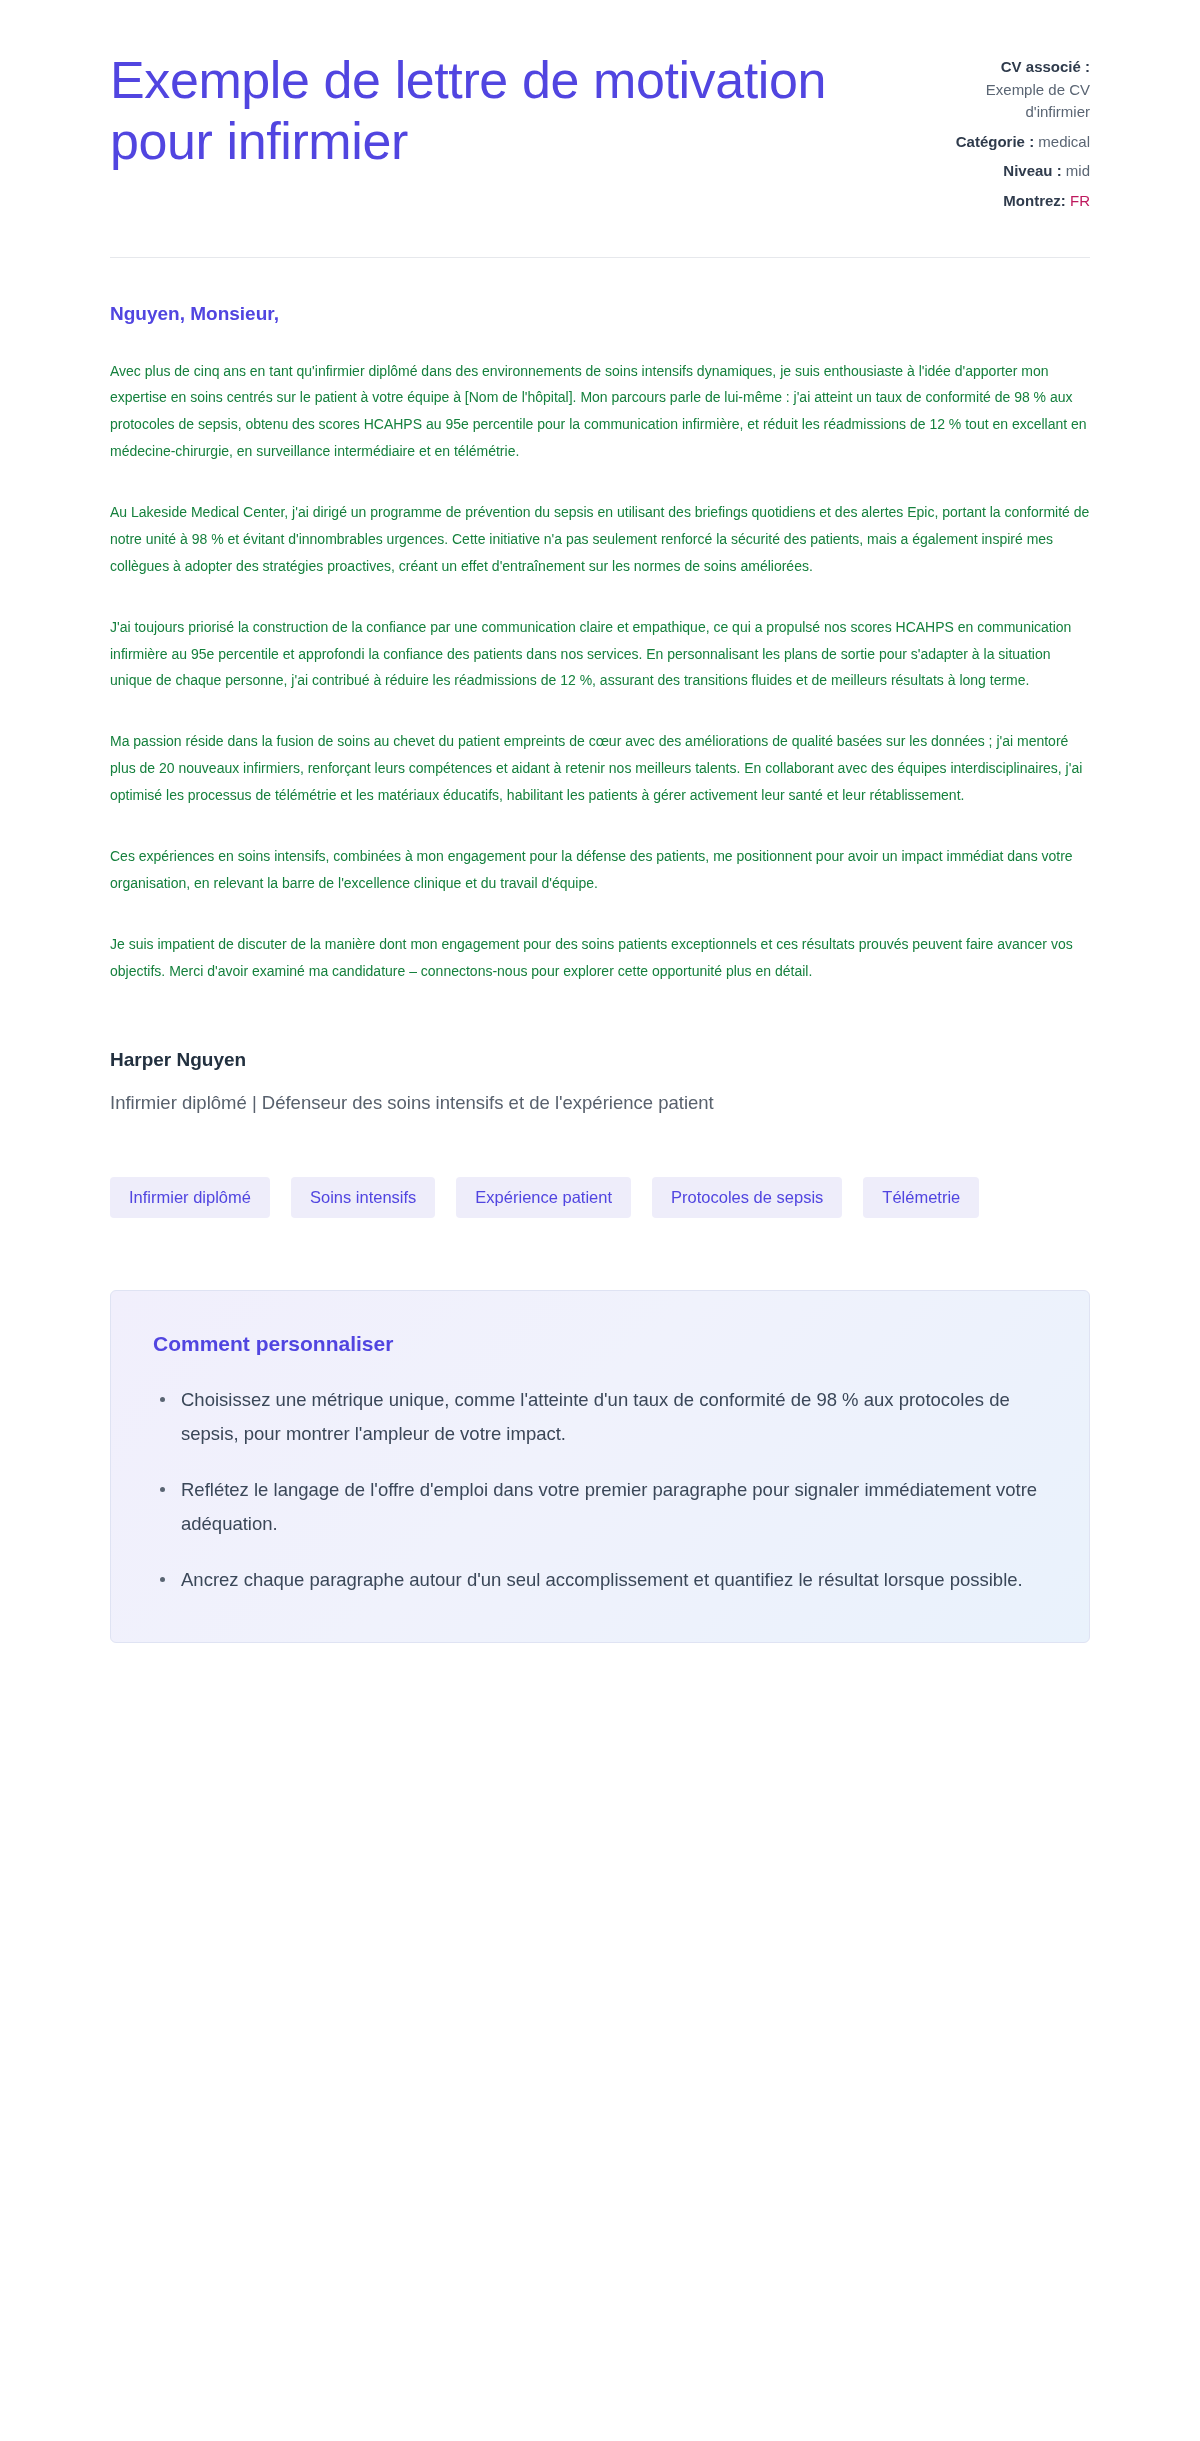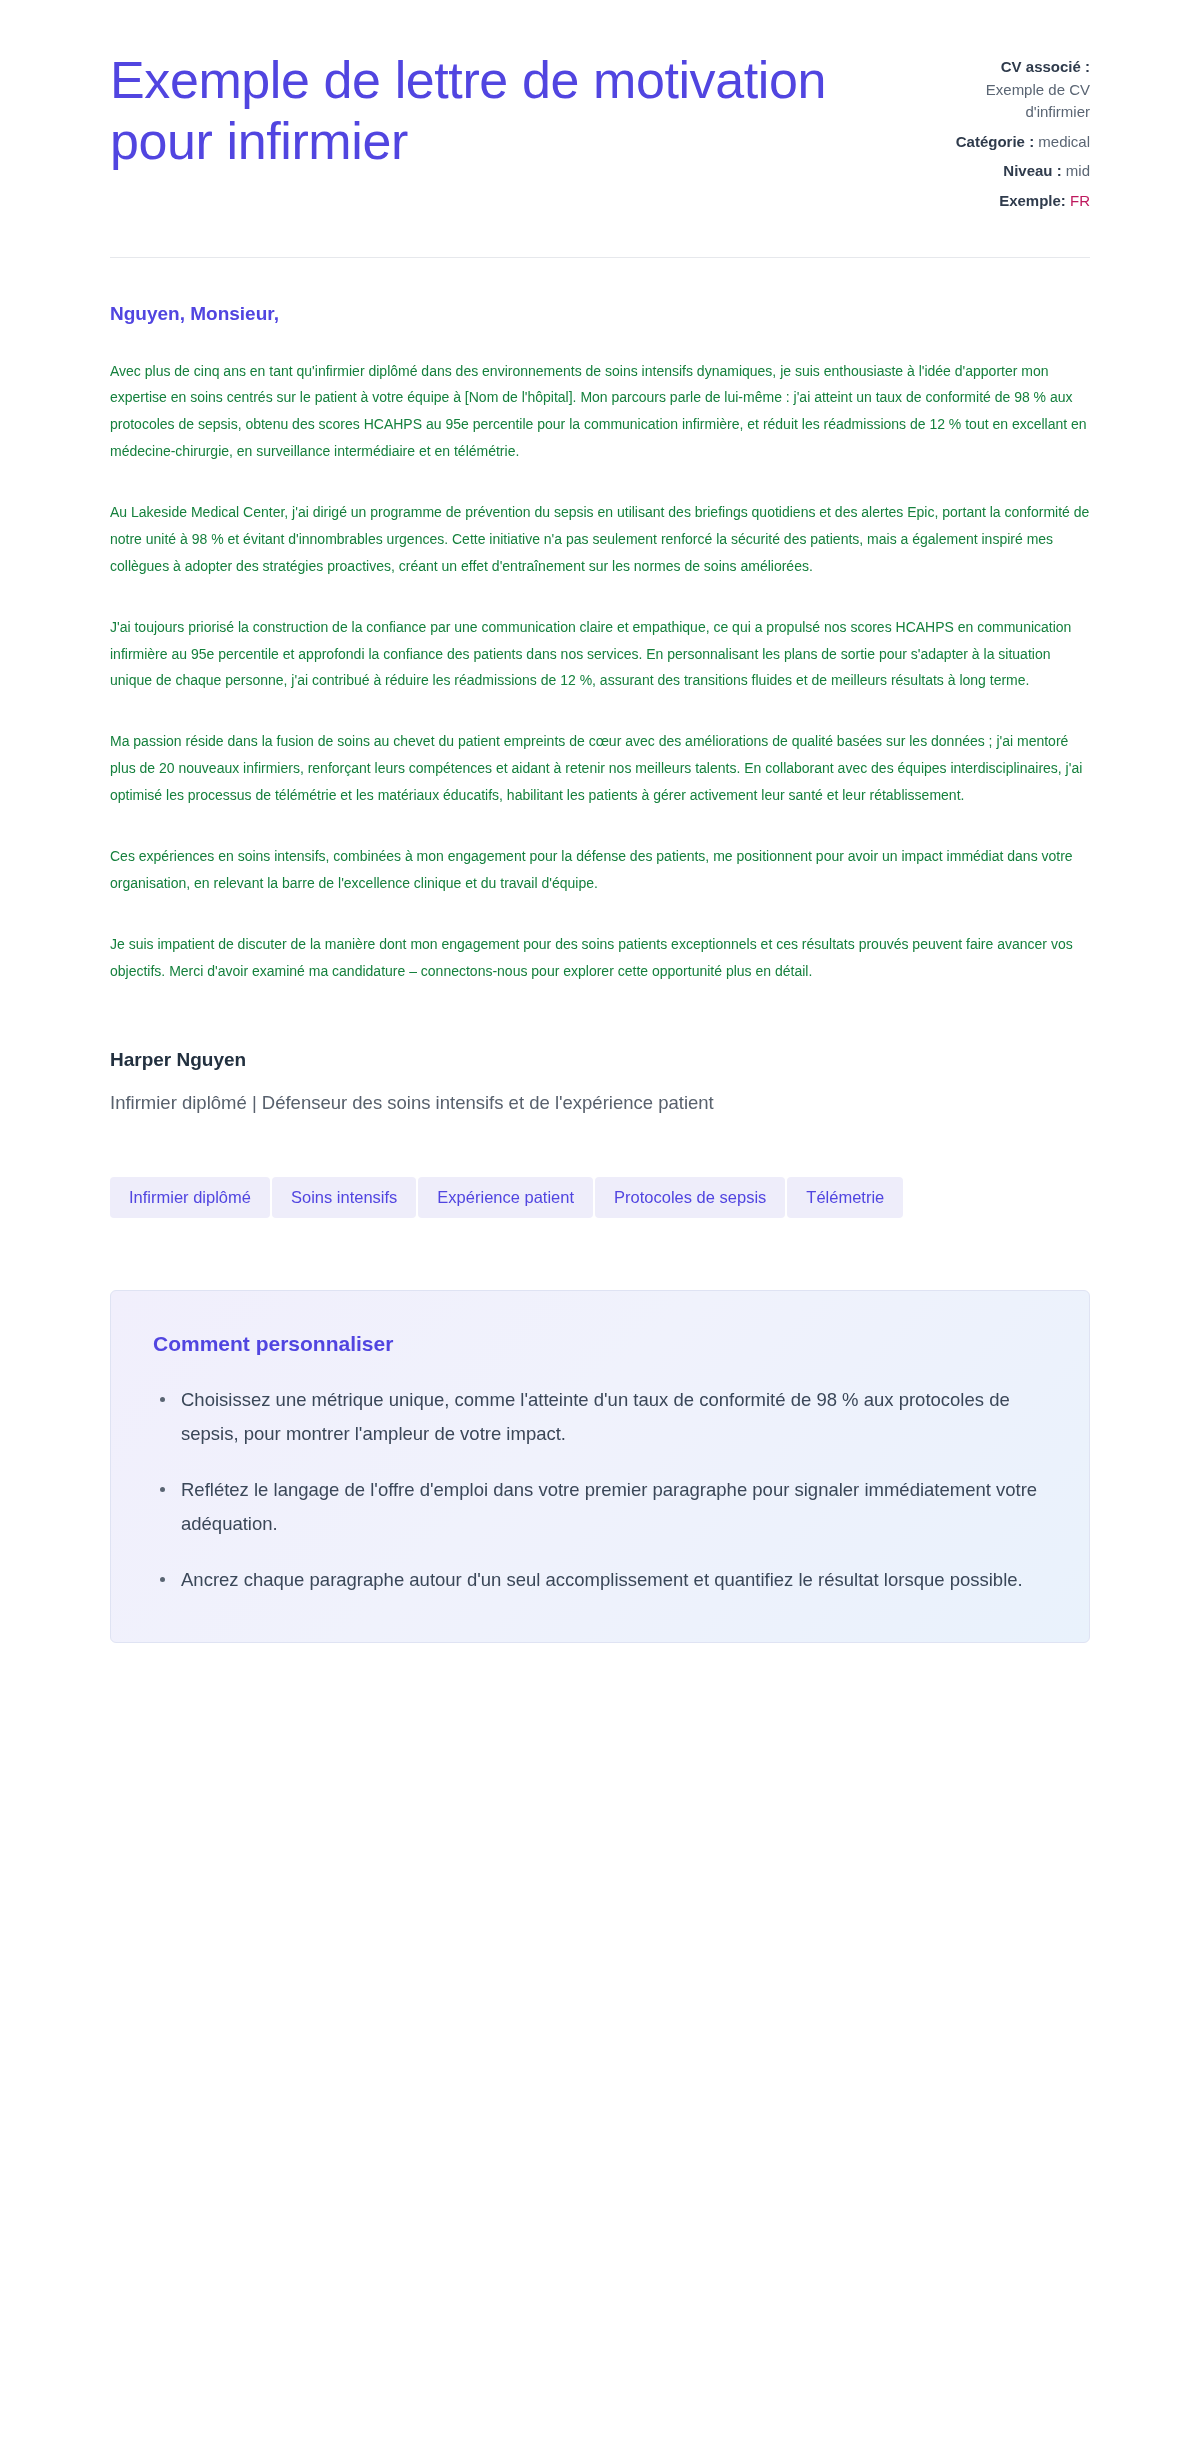--- a/index.html
+++ b/index.html
@@ -106,21 +106,21 @@
     margin: 14px 0 0 0;
     font-size: 18.5px;
     color: #58616d;
     line-height: 1.5;
   }
 
   
   .tags {
     display: flex;
     flex-wrap: wrap;
-    gap: 2px;
+    gap: 21px;
     margin-top: 60px;
   }
   .tag {
     background: #eeedfa;
     color: #5145e0;
     border-radius: 4px;
     padding: 10px 19px;
     font-size: 16.5px;
     line-height: 1.3;
     white-space: nowrap;
@@ -184,21 +184,21 @@
       </div>
       <div class="meta-row">
         <span class="meta-label">Catégorie :</span>
         <span class="meta-value">medical</span>
       </div>
       <div class="meta-row">
         <span class="meta-label">Niveau :</span>
         <span class="meta-value">mid</span>
       </div>
       <div class="meta-row meta-inline">
-        <span class="meta-label">Exemple:</span>
+        <span class="meta-label">Montrez:</span>
         <span class="meta-value">FR</span>
       </div>
     </aside>
   </header>
 
   <div class="divider"></div>
 
   <section class="letter">
     <p class="salutation">Nguyen, Monsieur,</p>
 

